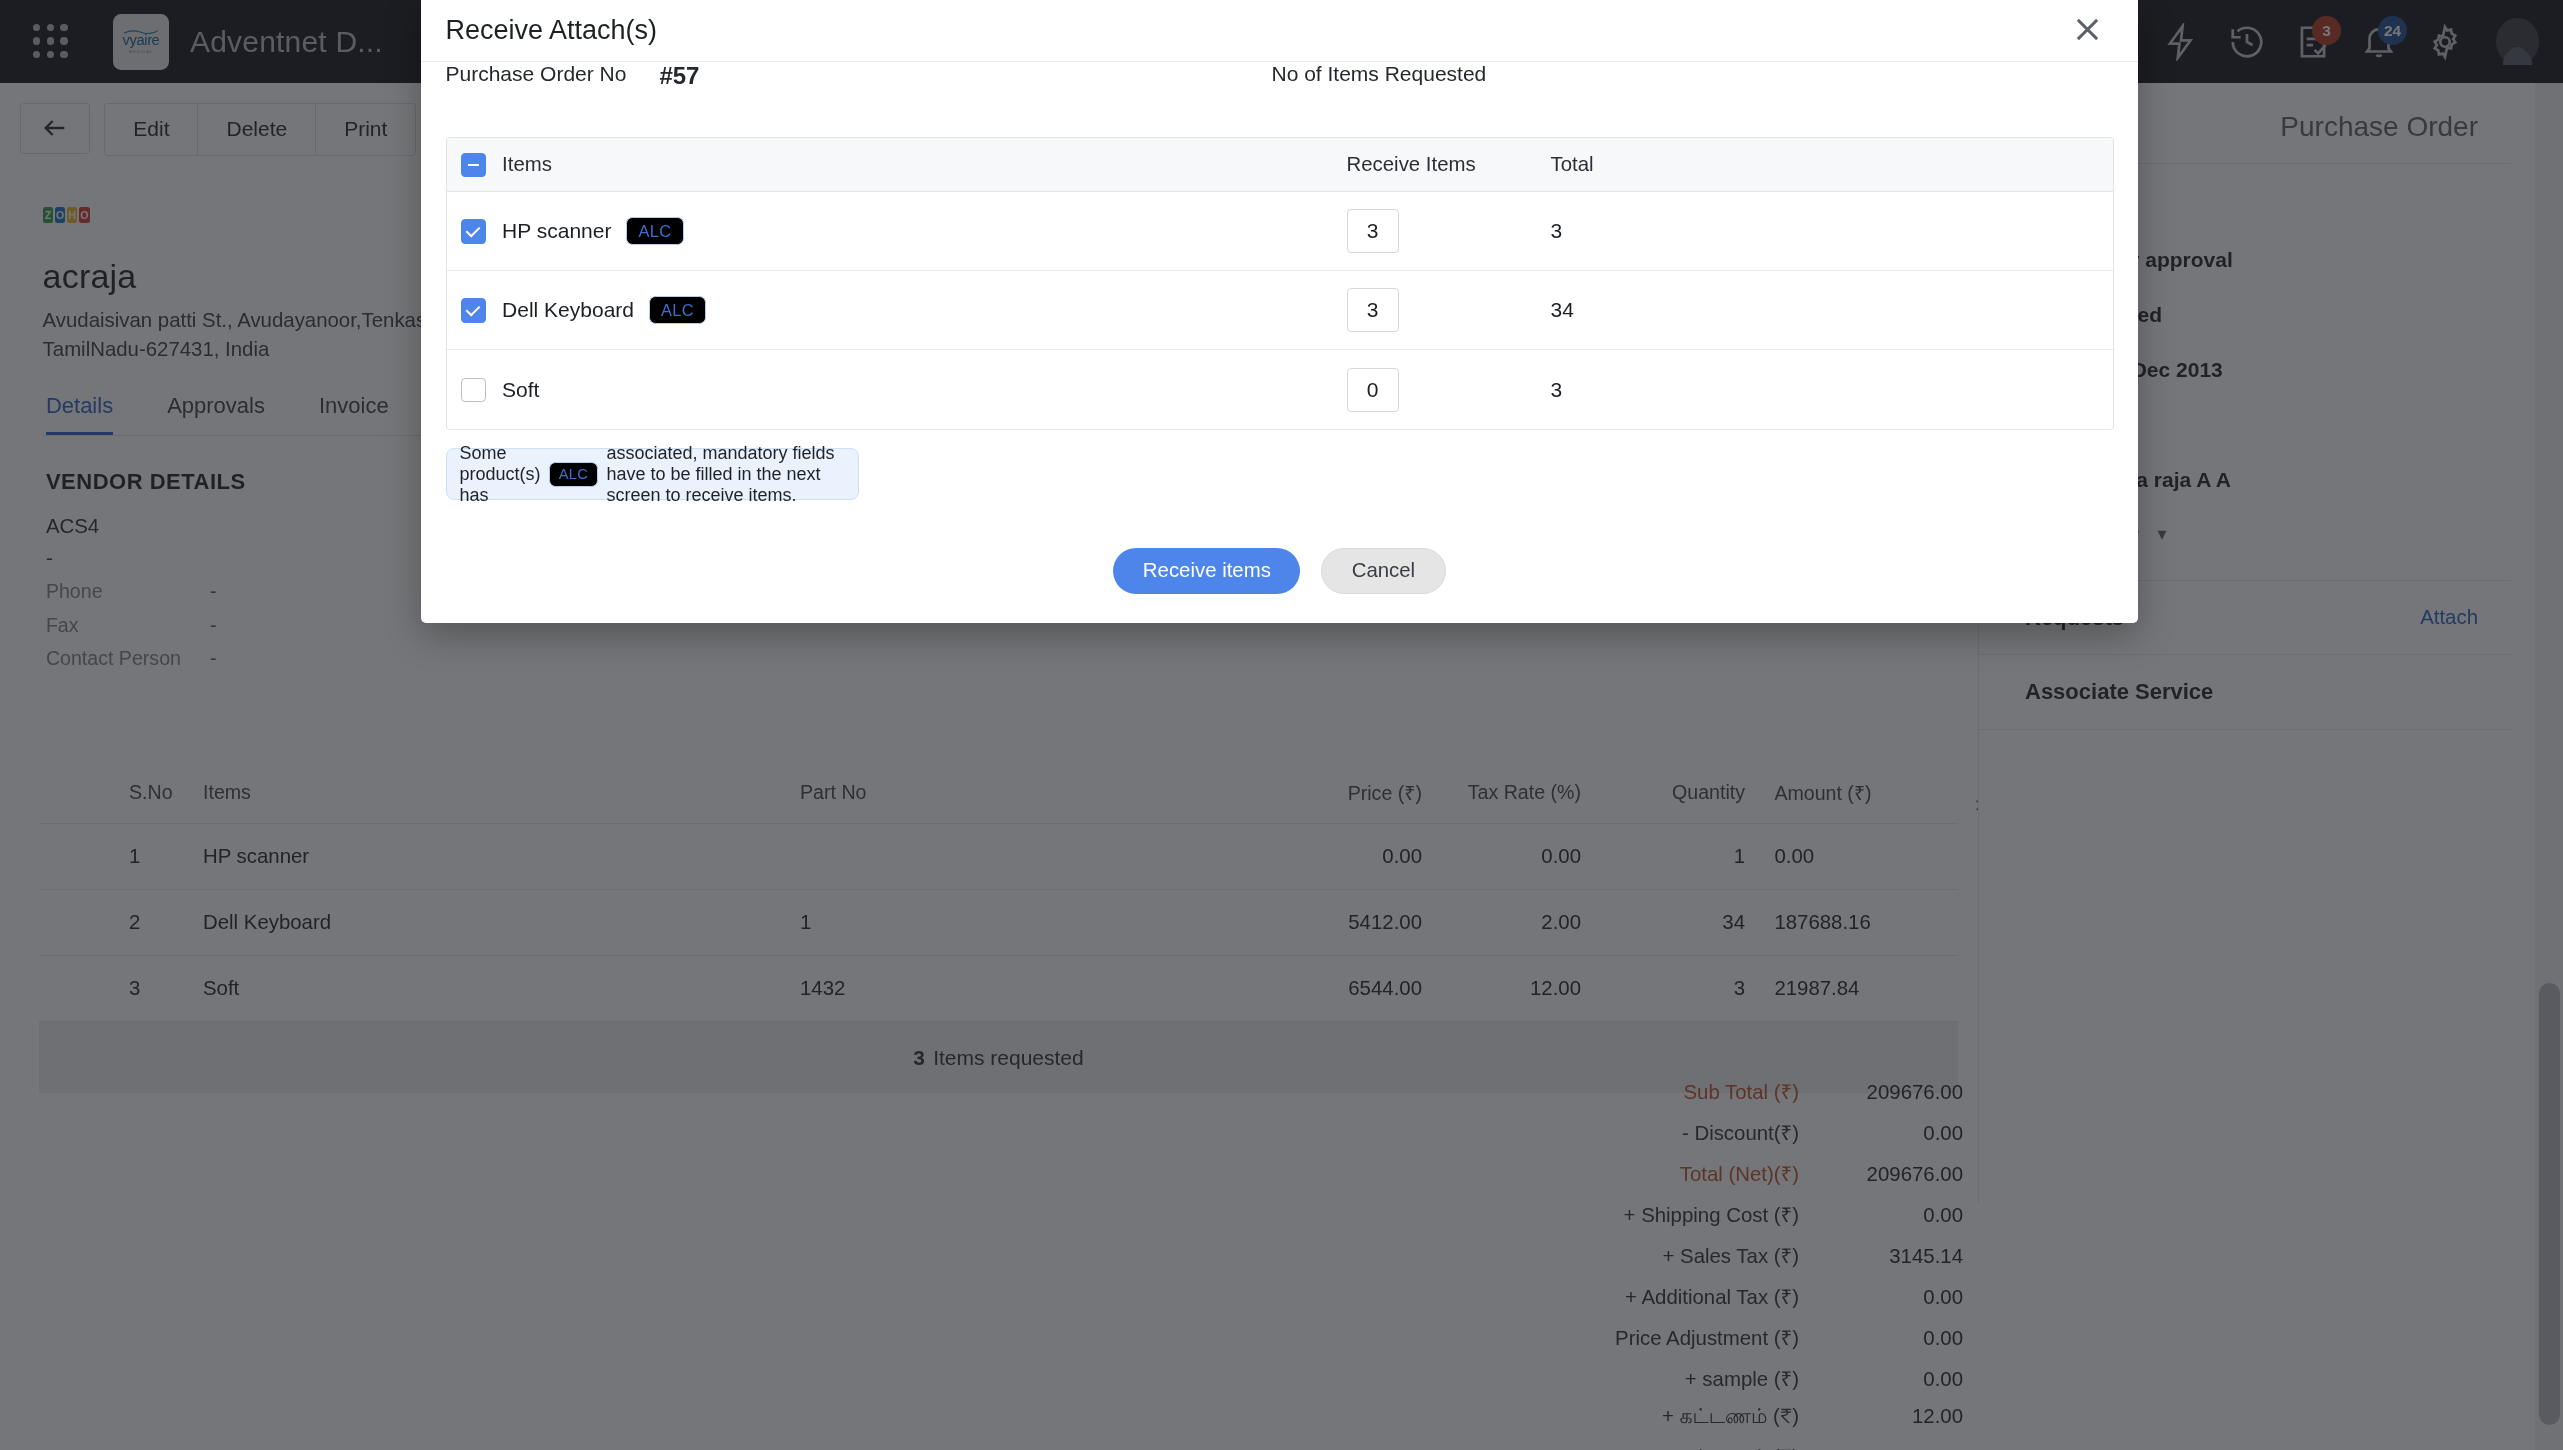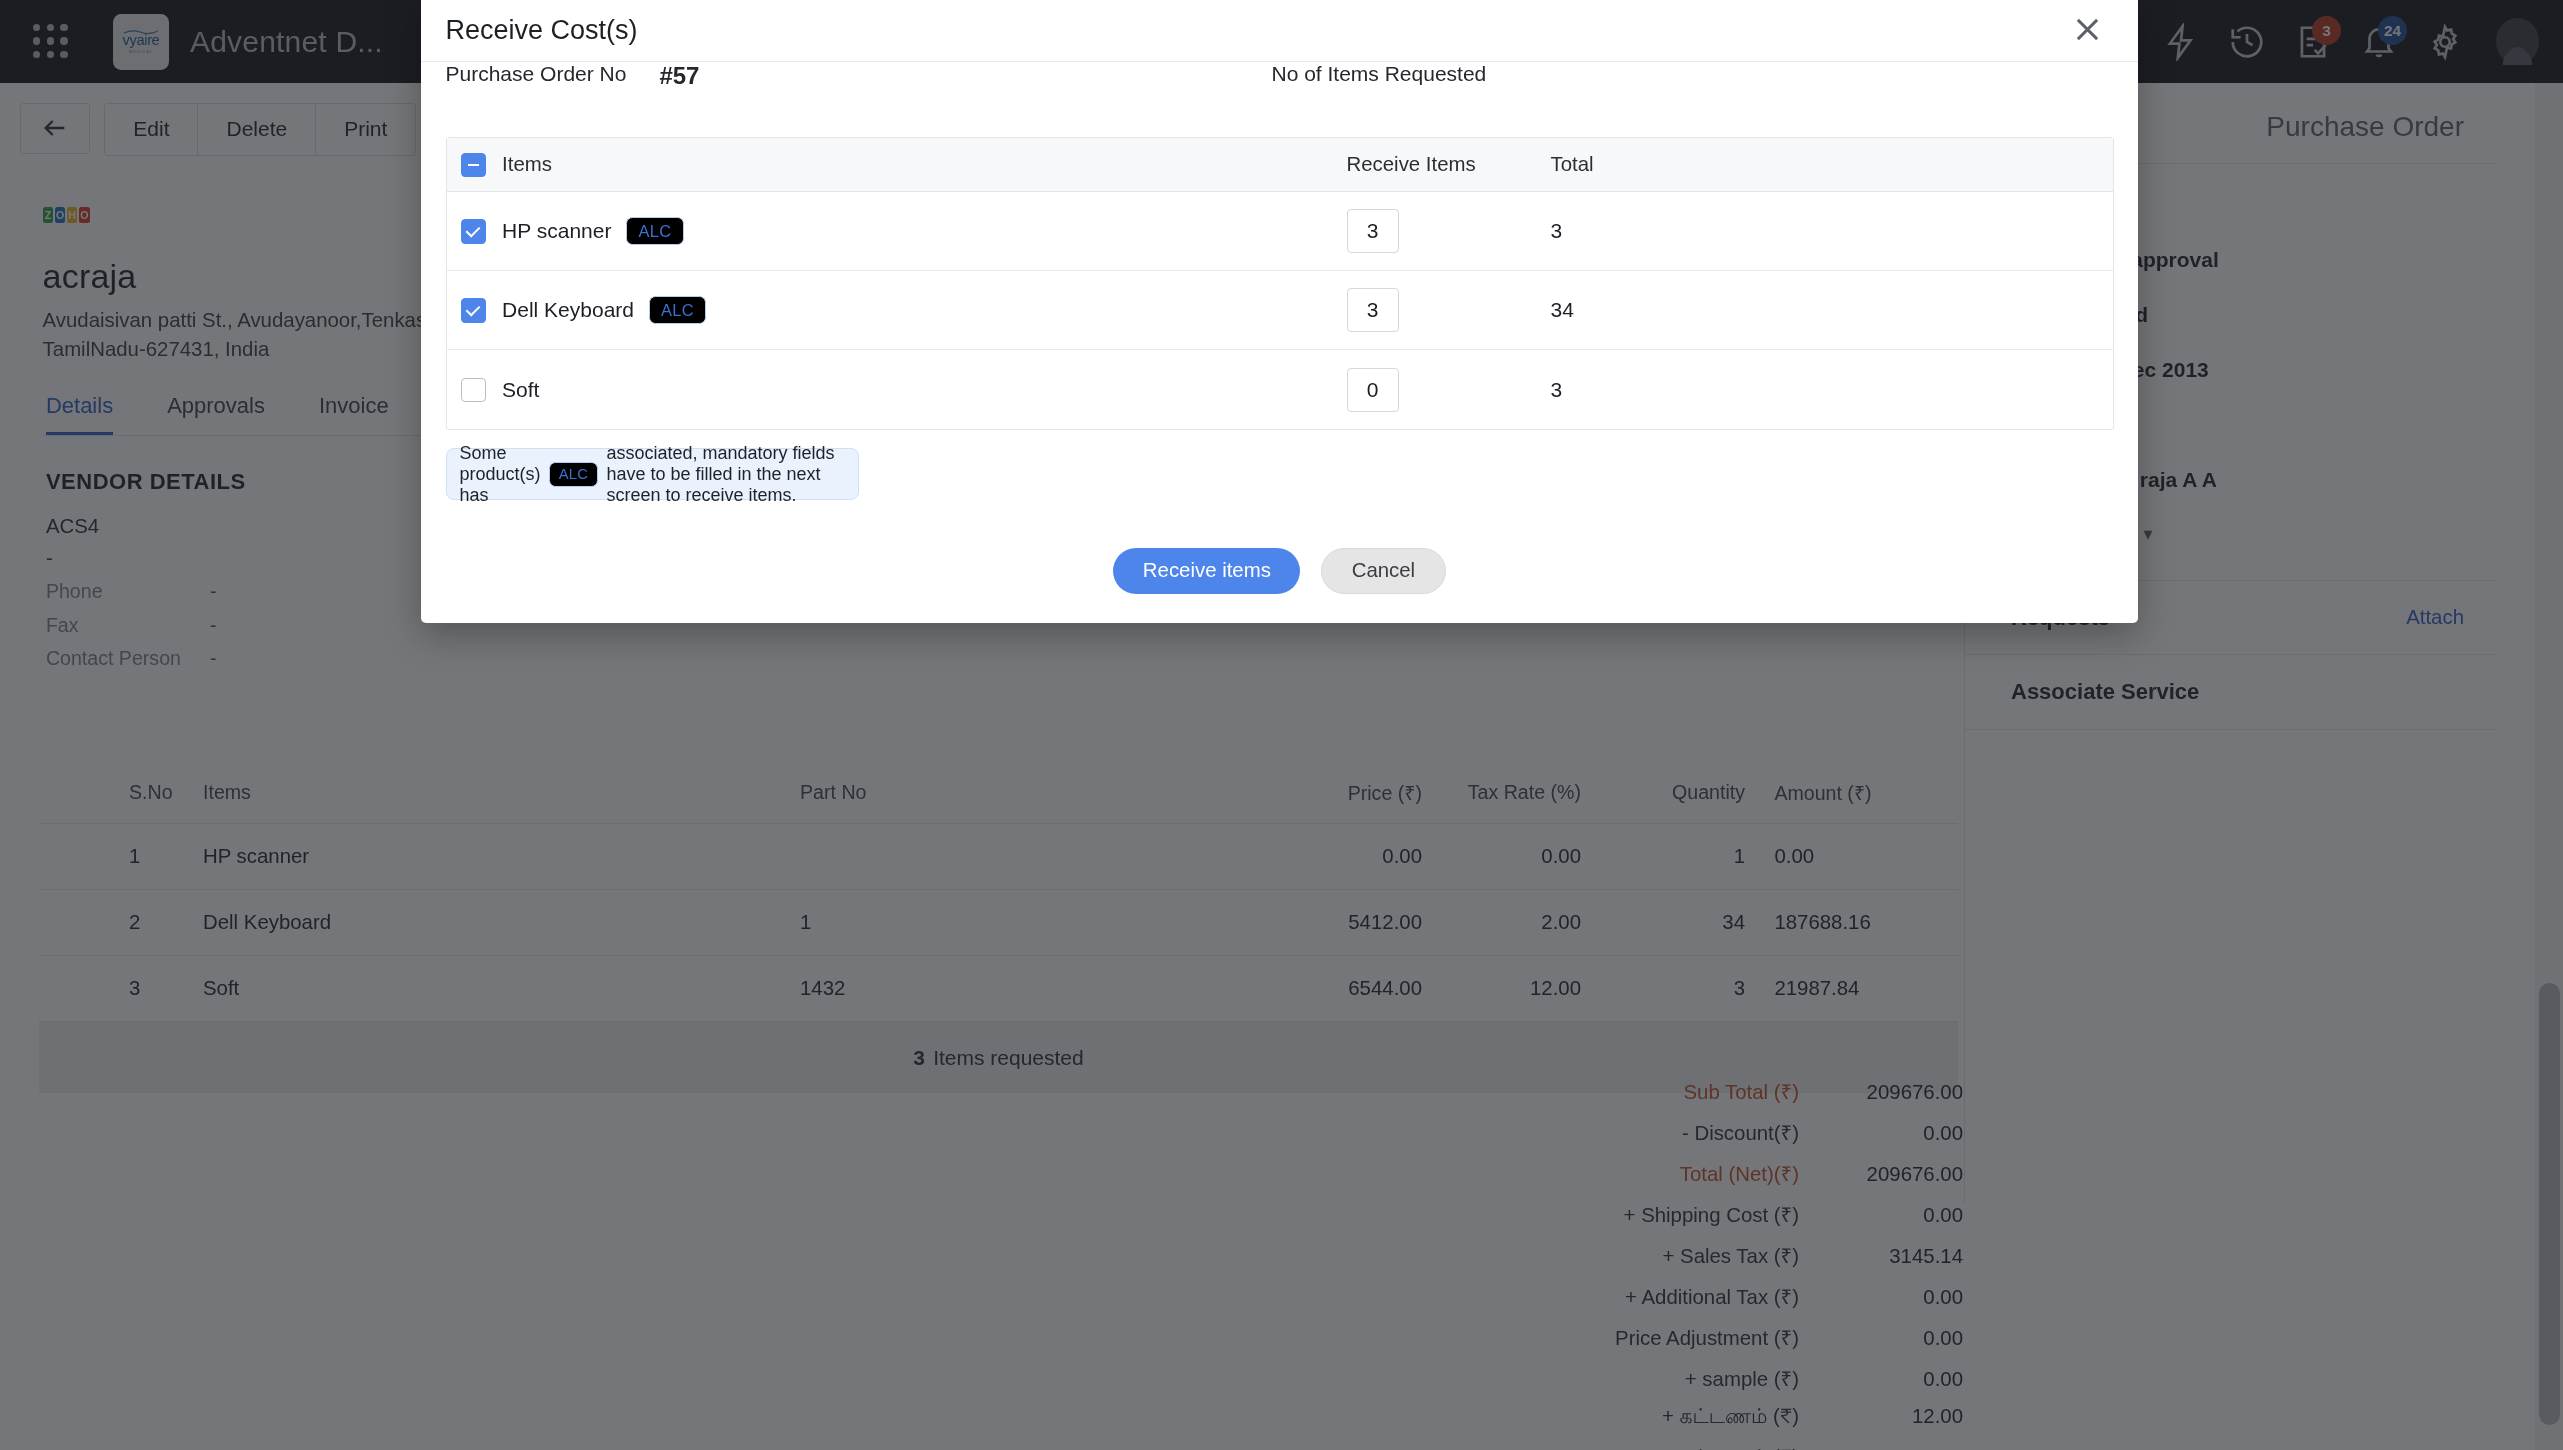--- a/index.html
+++ b/index.html
@@ -98,21 +98,21 @@
   .it-foot b { font-weight: 700; margin-right: 8.2px; }
 
   
   .totals { position: absolute; top: 994px; left: 1521px; width: 442px; }
   .tot-row { display: flex; justify-content: flex-end; align-items: baseline; height: 41px; font-size: 20.4px; }
   .tot-label { color: #2f3339; text-align: right; }
   .tot-label.accent { color: #c0522a; }
   .tot-val { width: 164px; text-align: right; color: #1f2328; }
 
   
-  .right-panel { position: absolute; top: 83px; right: 66px; width: 533px; height: 1120px;
+  .right-panel { position: absolute; top: 83px; right: 52px; width: 533px; height: 1120px;
     border-left: 0.8px solid #e3e5e8; background: #fff; }
   .rp-title { font-size: 28px; color: #5c6168; text-align: right; padding: 28px 33px 19.6px 0; border-bottom: 0.8px solid #e6e8eb;}
   .rp-body { padding: 29.4px 0 0 85px; }
   .rp-line { font-size: 21px; font-weight: 700; color: #1f2328; margin-bottom: 31px; }
   .rp-attach { display: flex; align-items: center; gap: 14.7px; margin-top: -6.5px; }
   .rp-count { width: 36px; height: 36px; border: 0.8px solid #c9ccd1; border-radius: 4.1px;
     display: flex; align-items: center; justify-content: center; font-size: 19px; font-weight: 700; color: #1f2328; }
   .rp-clip svg { width: 28px; height: 28px; stroke: #5b6068; fill: none; stroke-width: 1.8; }
   .rp-chev { font-size: 18px; color: #5b6068; }
   .rp-sec { margin-top: 28px; border-top: 0.8px solid #e6e8eb; border-bottom: 0.8px solid #e6e8eb;
@@ -439,21 +439,21 @@
 
     <div class="scroll-track">
       <div class="scroll-thumb"></div>
     </div>
   </div>
 
   <div class="dim"></div>
 
   <div class="modal">
     <div class="modal-head">
-      <div class="modal-title">Receive Cost(s)</div>
+      <div class="modal-title">Receive Attach(s)</div>
       <div class="modal-close">
         <svg viewBox="0 0 24 24">
             <path d="M5 5l14 14M19 5L5 19"></path>
           </svg>
       </div>
     </div>
 
     <div class="modal-sub">
       <span class="sub-label">Purchase Order No</span>
       <span class="sub-value">#57</span>

